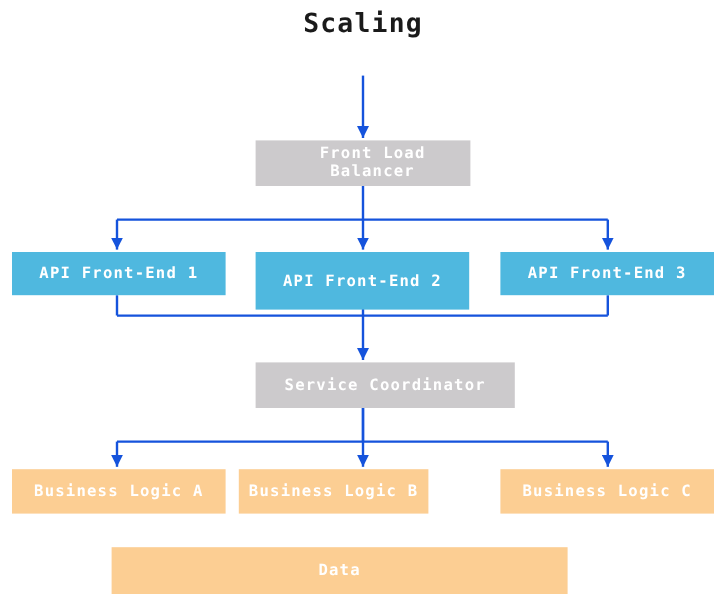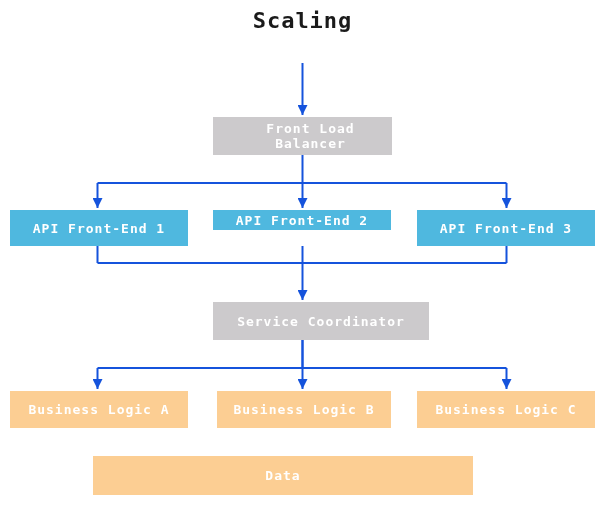--- a/index.html
+++ b/index.html
@@ -45,25 +45,25 @@
     letter-spacing: 1px;
     text-align: center;
     box-sizing: border-box;
   }
   .node-gray   { background: #cccacc; }
   .node-blue   { background: #4fb8df; }
   .node-orange { background: #fcce93; align-items: center; }
 
   .flb  { left: 213px; top: 117px; width: 179px; height: 38px; padding-left: 16px; }
   .api1 { left:  10px; top: 210px; width: 178px; height: 36px; }
-  .api2 { left: 213px; top: 210px; width: 178px; height: 20px; }
+  .api2 { left: 213px; top: 210px; width: 178px; height: 48px; }
   .api3 { left: 417px; top: 210px; width: 178px; height: 36px; }
   .sc   { left: 213px; top: 302px; width: 216px; height: 38px; }
   .bla  { left:  10px; top: 391px; width: 178px; height: 37px; }
-  .blb  { left: 217px; top: 391px; width: 174px; height: 37px; }
+  .blb  { left: 199px; top: 391px; width: 158px; height: 37px; }
   .blc  { left: 417px; top: 391px; width: 178px; height: 37px; }
   .data { left:  93px; top: 456px; width: 380px; height: 39px; }
 </style>
 </head>
 <body>
 
 <div class="canvas">
 
   <h1 class="diagram-title">Scaling</h1>
 

